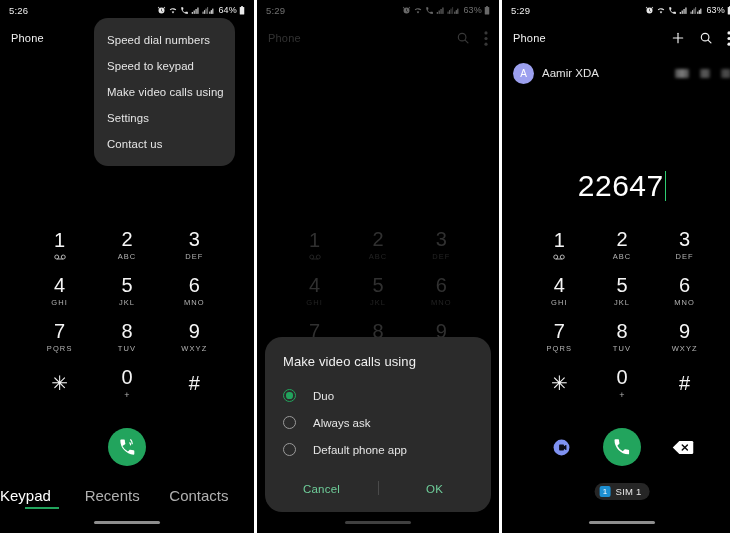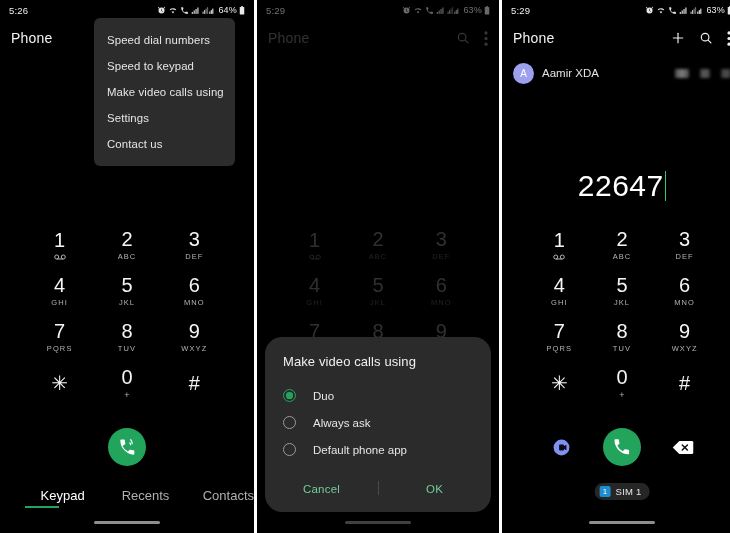--- a/index.html
+++ b/index.html
@@ -42,32 +42,32 @@
   .status-icons svg { display: block; }
   .status-batt { font-size: 9px; color: #efefef; margin-left: 1px; }
 
   
   .appbar {
     position: absolute; top: 20px; left: 0; right: 0;
     height: 36px;
     display: flex; align-items: center;
     padding: 0 11px;
   }
-  .app-title { font-size: 14px; color: #f2f2f2; font-weight: 400; letter-spacing: .2px; }
+  .app-title { font-size: 11px; color: #f2f2f2; font-weight: 400; letter-spacing: .2px; }
   .app-title.dim { color: #6f6f6f; }
   .appbar-actions { margin-left: auto; display: flex; align-items: center; gap: 14px; }
   .appbar-actions svg { display: block; }
 
   
   .overflow-menu {
     position: absolute;
     left: 94px; top: 18px;
     width: 141px;
     background: #2c2c2c;
-    border-radius: 6px;
+    border-radius: 14px;
     padding: 9px 0 9px 0;
     box-shadow: 0 2px 10px rgba(0,0,0,.6);
     z-index: 30;
   }
   .menu-item {
     padding: 7px 13px;
     font-size: 11.4px;
     color: #e6e6e6;
     white-space: nowrap;
     letter-spacing: .1px;
@@ -174,22 +174,22 @@
   .sim-label { font-size: 9.5px; color: #e8e8e8; letter-spacing: .2px; }
 
   
   .tabbar {
     position: absolute; left: 0; right: 0; bottom: 22px;
     height: 26px;
     display: flex; align-items: center;
   }
   .tab {
     flex: 1;
-    text-align: right;
-    font-size: 13px;
+    text-align: left;
+    font-size: 15px;
     color: #b0b0b0;
     position: relative;
     padding-bottom: 5px;
   }
   .tab.active { color: #ffffff; }
   .tab.active::after {
     content: "";
     position: absolute; left: 50%; transform: translateX(-50%);
     bottom: 0; width: 34px; height: 2px;
     background: #22a45d;

